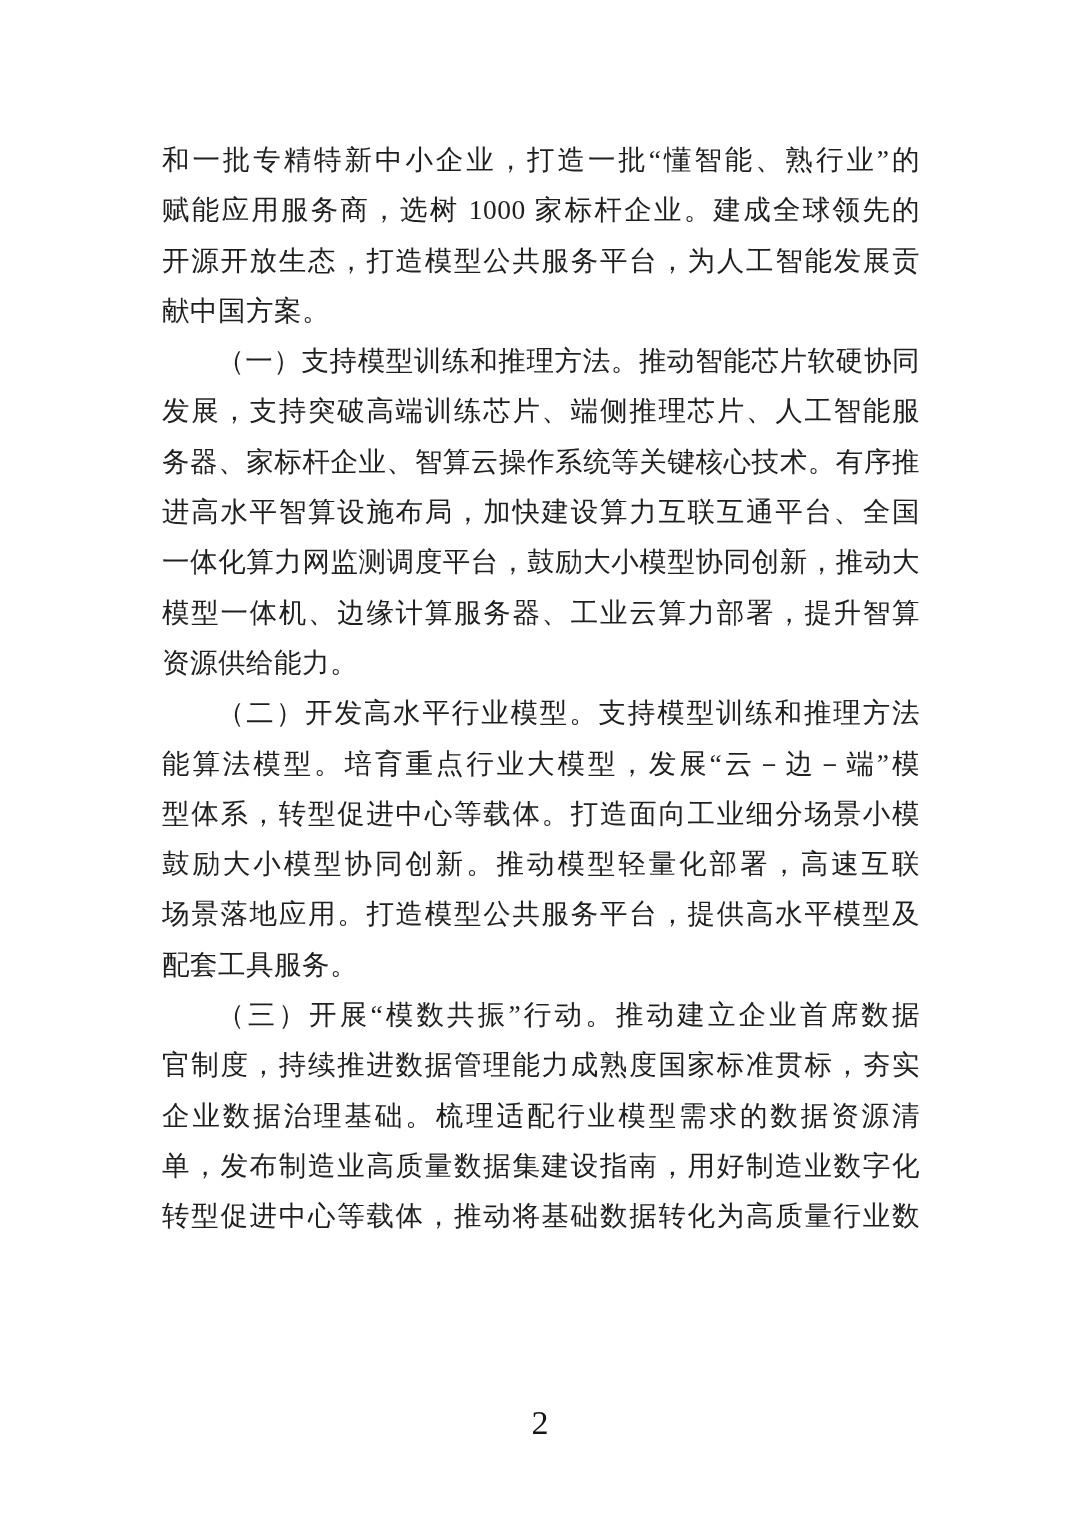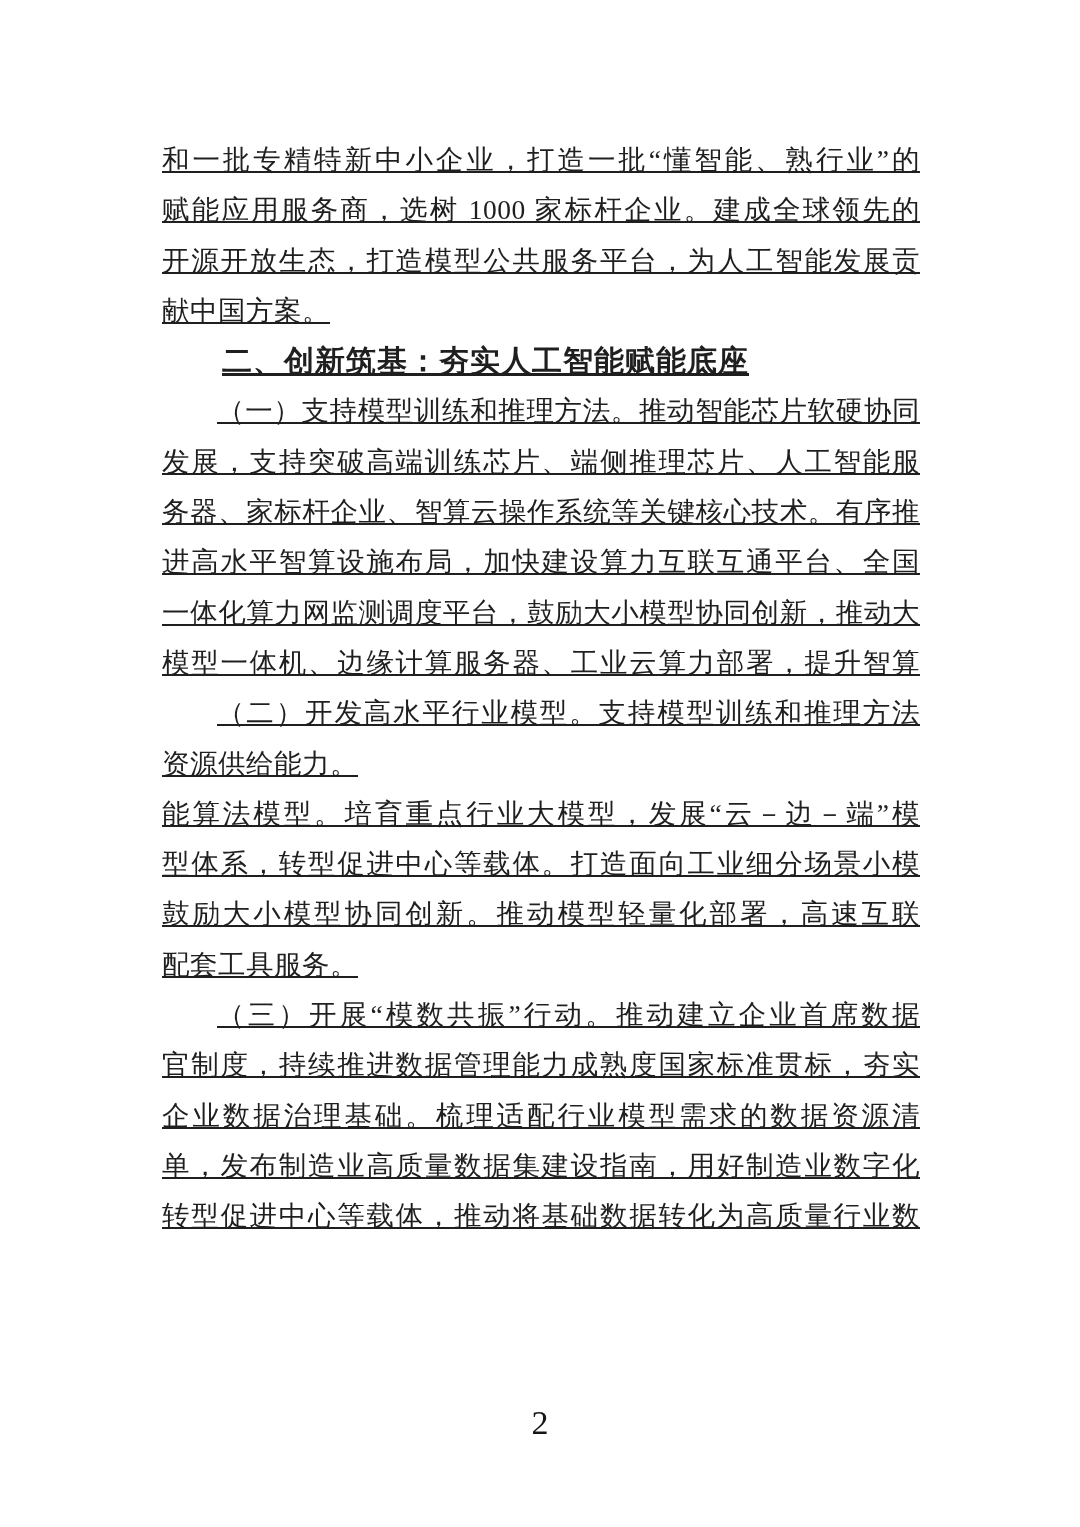--- a/index.html
+++ b/index.html
@@ -20,21 +20,20 @@
   .page{
     position:absolute;left:0;top:0;
     width:1080px;height:1527px;
     background:var(--paper);
   }
   .textblock{
     position:absolute;
     left:162px;top:135px;width:758px;
     font-size:var(--body-size);
     line-height:var(--line-h);
-    text-decoration:underline;
   }
   .line{
     height:var(--line-h);
     line-height:var(--line-h);
     text-align:justify;
     text-justify:inter-character;
     overflow:hidden;
     letter-spacing:0.5px;
   }
   .fill{ text-align-last:justify; }
@@ -64,34 +63,34 @@
 
 <div class="page">
 
   <div class="textblock">
 
     <div class="line fill">和一批专精特新中小企业，打造一批“懂智能、熟行业”的</div>
     <div class="line fill">赋能应用服务商，选树 1000 家标杆企业。建成全球领先的</div>
     <div class="line fill">开源开放生态，打造模型公共服务平台，为人工智能发展贡</div>
     <div class="line last">献中国方案。</div>
 
-    <div class="line heading indent">二、创新筑基：夯实人工智能赋能底座</div>
 
     <div class="line fill indent">（一）支持模型训练和推理方法。推动智能芯片软硬协同</div>
     <div class="line fill">发展，支持突破高端训练芯片、端侧推理芯片、人工智能服</div>
     <div class="line fill">务器、家标杆企业、智算云操作系统等关键核心技术。有序推</div>
     <div class="line fill">进高水平智算设施布局，加快建设算力互联互通平台、全国</div>
     <div class="line fill">一体化算力网监测调度平台，鼓励大小模型协同创新，推动大</div>
     <div class="line fill">模型一体机、边缘计算服务器、工业云算力部署，提升智算</div>
+    <div class="line last">资源供给能力。</div>
+
     <div class="line fill indent">（二）开发高水平行业模型。支持模型训练和推理方法</div>
-
-    <div class="line last">资源供给能力。</div>
     <div class="line fill">能算法模型。培育重点行业大模型，发展“云－边－端”模</div>
     <div class="line fill">型体系，转型促进中心等载体。打造面向工业细分场景小模型，</div>
     <div class="line fill">鼓励大小模型协同创新。推动模型轻量化部署，高速互联</div>
+    <div class="line fill">场景落地应用。打造模型公共服务平台，提供高水平模型及</div>
     <div class="line last">配套工具服务。</div>
 
     <div class="line fill indent">（三）开展“模数共振”行动。推动建立企业首席数据</div>
     <div class="line fill">官制度，持续推进数据管理能力成熟度国家标准贯标，夯实</div>
     <div class="line fill">企业数据治理基础。梳理适配行业模型需求的数据资源清</div>
     <div class="line fill">单，发布制造业高质量数据集建设指南，用好制造业数字化</div>
     <div class="line fill">转型促进中心等载体，推动将基础数据转化为高质量行业数</div>
 
   </div>
 

